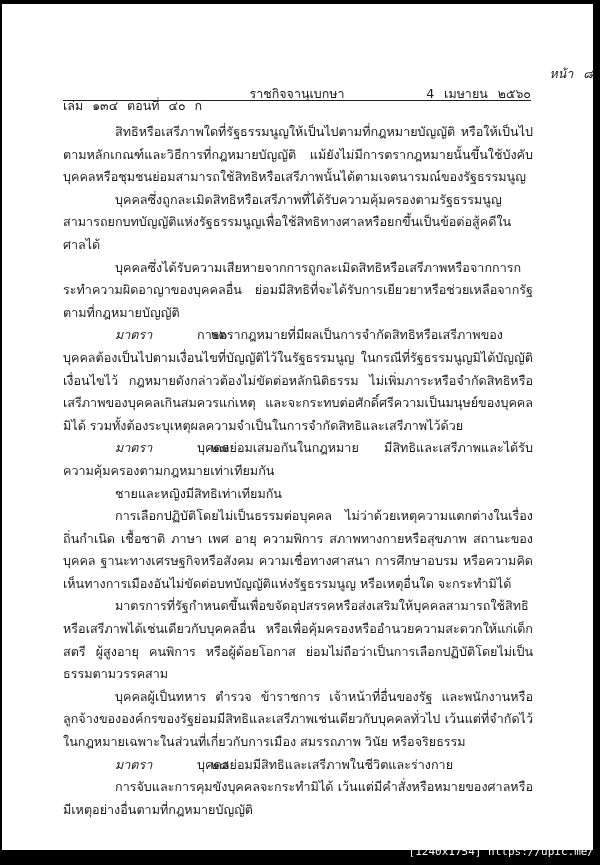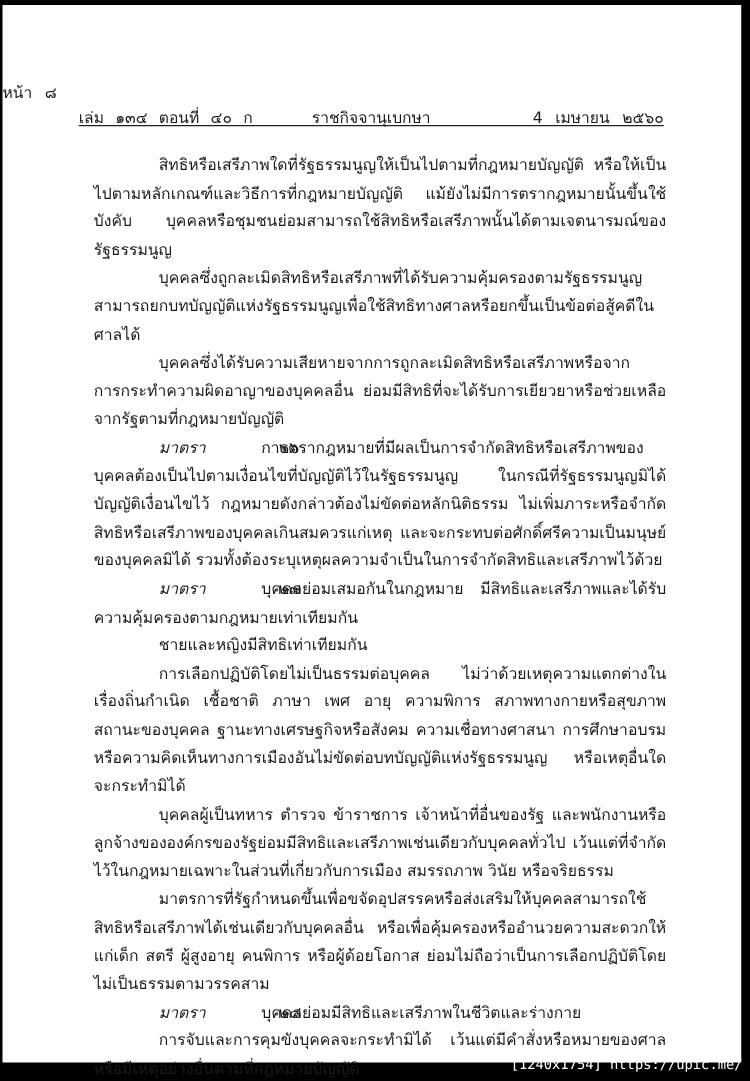--- a/index.html
+++ b/index.html
@@ -5,40 +5,40 @@
     html, body { margin: 0; padding: 0; }
     body {
       width: 600px; height: 865px; background: #000; position: relative; overflow: hidden;
       font-family: "DejaVu Sans", sans-serif;
     }
     .page {
       position: absolute; left: 2px; top: 4px; width: 591px; height: 846px;
       background: #fff; color: #1a1a1a;
     }
     .hdr-page {
-      position: absolute; left: 0; width: 100%; top: 62px; text-align: left;
-      font-size: 12.5px; line-height: 16px; word-spacing: 6px;
+      position: absolute; left: 0; width: 100%; top: 62px; text-align: right;
+      font-size: 12.5px; line-height: 16px; word-spacing: 6px; font-style: italic;
     }
     .hdr-run {
       position: absolute; left: 61px; width: 468px; top: 82px; height: 16px;
       font-size: 12.5px; line-height: 16px;
     }
-    .hdr-run .l { position: absolute; left: 0; top: 0; word-spacing: 5px; }
+    .hdr-run .l { position: absolute; left: 0; top: 12px; word-spacing: 5px; }
     .hdr-run .c { position: absolute; left: 0; width: 100%; top: 0; text-align: center; }
     .hdr-run .r { position: absolute; right: 0; top: 0; word-spacing: 6px; }
     .rule {
       position: absolute; left: 61px; width: 468px; top: 96px; height: 0;
       border-top: 1.6px solid #222;
     }
     .body {
       position: absolute; left: 61px; width: 470px; top: 117px;
       font-size: 12.6px; line-height: 22.6px;
     }
     .p { margin: 0; text-align: justify; text-align-last: left; }
-    .p.ind { text-indent: 52px; margin-left: 12px; }
+    .p.ind { text-indent: 52px; }
     .sec-num { display: inline-block; width: 44px; text-indent: 0; font-style: italic; }
     .sec-no { display: inline-block; width: 38px; }
     .caption {
       position: absolute; right: 6px; bottom: 0; height: 21px; line-height: 15px;
       color: #fff; font-family: "DejaVu Sans Mono", monospace; font-size: 11px;
     }
   </style>
 </head>
 <body>
 
@@ -52,21 +52,21 @@
   <div class="rule"></div>
 
   <div class="body">
     <p class="p ind"><span>สิทธิหรือเสรีภาพใดที่รัฐธรรมนูญให้เป็นไปตามที่กฎหมายบัญญัติ หรือให้เป็นไปตามหลักเกณฑ์และวิธีการที่กฎหมายบัญญัติ แม้ยังไม่มีการตรากฎหมายนั้นขึ้นใช้บังคับ บุคคลหรือชุมชนย่อมสามารถใช้สิทธิหรือเสรีภาพนั้นได้ตามเจตนารมณ์ของรัฐธรรมนูญ</span></p>
     <p class="p ind"><span>บุคคลซึ่งถูกละเมิดสิทธิหรือเสรีภาพที่ได้รับความคุ้มครองตามรัฐธรรมนูญ สามารถยกบทบัญญัติแห่งรัฐธรรมนูญเพื่อใช้สิทธิทางศาลหรือยกขึ้นเป็นข้อต่อสู้คดีในศาลได้</span></p>
     <p class="p ind"><span>บุคคลซึ่งได้รับความเสียหายจากการถูกละเมิดสิทธิหรือเสรีภาพหรือจากการกระทำความผิดอาญาของบุคคลอื่น ย่อมมีสิทธิที่จะได้รับการเยียวยาหรือช่วยเหลือจากรัฐตามที่กฎหมายบัญญัติ</span></p>
     <p class="p ind"><span class="sec-num">มาตรา</span><span class="sec-no">๒๖</span><span>การตรากฎหมายที่มีผลเป็นการจำกัดสิทธิหรือเสรีภาพของบุคคลต้องเป็นไปตามเงื่อนไขที่บัญญัติไว้ในรัฐธรรมนูญ ในกรณีที่รัฐธรรมนูญมิได้บัญญัติเงื่อนไขไว้ กฎหมายดังกล่าวต้องไม่ขัดต่อหลักนิติธรรม ไม่เพิ่มภาระหรือจำกัดสิทธิหรือเสรีภาพของบุคคลเกินสมควรแก่เหตุ และจะกระทบต่อศักดิ์ศรีความเป็นมนุษย์ของบุคคลมิได้ รวมทั้งต้องระบุเหตุผลความจำเป็นในการจำกัดสิทธิและเสรีภาพไว้ด้วย</span></p>
     <p class="p ind"><span class="sec-num">มาตรา</span><span class="sec-no">๒๗</span><span>บุคคลย่อมเสมอกันในกฎหมาย มีสิทธิและเสรีภาพและได้รับความคุ้มครองตามกฎหมายเท่าเทียมกัน</span></p>
     <p class="p ind"><span>ชายและหญิงมีสิทธิเท่าเทียมกัน</span></p>
     <p class="p ind"><span>การเลือกปฏิบัติโดยไม่เป็นธรรมต่อบุคคล ไม่ว่าด้วยเหตุความแตกต่างในเรื่องถิ่นกำเนิด เชื้อชาติ ภาษา เพศ อายุ ความพิการ สภาพทางกายหรือสุขภาพ สถานะของบุคคล ฐานะทางเศรษฐกิจหรือสังคม ความเชื่อทางศาสนา การศึกษาอบรม หรือความคิดเห็นทางการเมืองอันไม่ขัดต่อบทบัญญัติแห่งรัฐธรรมนูญ หรือเหตุอื่นใด จะกระทำมิได้</span></p>
+    <p class="p ind"><span>มาตรการที่รัฐกำหนดขึ้นเพื่อขจัดอุปสรรคหรือส่งเสริมให้บุคคลสามารถใช้สิทธิหรือเสรีภาพได้เช่นเดียวกับบุคคลอื่น หรือเพื่อคุ้มครองหรืออำนวยความสะดวกให้แก่เด็ก สตรี ผู้สูงอายุ คนพิการ หรือผู้ด้อยโอกาส ย่อมไม่ถือว่าเป็นการเลือกปฏิบัติโดยไม่เป็นธรรมตามวรรคสาม</span></p>
     <p class="p ind"><span>บุคคลผู้เป็นทหาร ตำรวจ ข้าราชการ เจ้าหน้าที่อื่นของรัฐ และพนักงานหรือลูกจ้างขององค์กรของรัฐย่อมมีสิทธิและเสรีภาพเช่นเดียวกับบุคคลทั่วไป เว้นแต่ที่จำกัดไว้ในกฎหมายเฉพาะในส่วนที่เกี่ยวกับการเมือง สมรรถภาพ วินัย หรือจริยธรรม</span></p>
-    <p class="p ind"><span>มาตรการที่รัฐกำหนดขึ้นเพื่อขจัดอุปสรรคหรือส่งเสริมให้บุคคลสามารถใช้สิทธิหรือเสรีภาพได้เช่นเดียวกับบุคคลอื่น หรือเพื่อคุ้มครองหรืออำนวยความสะดวกให้แก่เด็ก สตรี ผู้สูงอายุ คนพิการ หรือผู้ด้อยโอกาส ย่อมไม่ถือว่าเป็นการเลือกปฏิบัติโดยไม่เป็นธรรมตามวรรคสาม</span></p>
     <p class="p ind"><span class="sec-num">มาตรา</span><span class="sec-no">๒๘</span><span>บุคคลย่อมมีสิทธิและเสรีภาพในชีวิตและร่างกาย</span></p>
     <p class="p ind"><span>การจับและการคุมขังบุคคลจะกระทำมิได้ เว้นแต่มีคำสั่งหรือหมายของศาลหรือมีเหตุอย่างอื่นตามที่กฎหมายบัญญัติ</span></p>
 
   </div>
 </div>
 
 <div class="caption">[1240x1754] https://upic.me/</div>
 
 </body></html>

